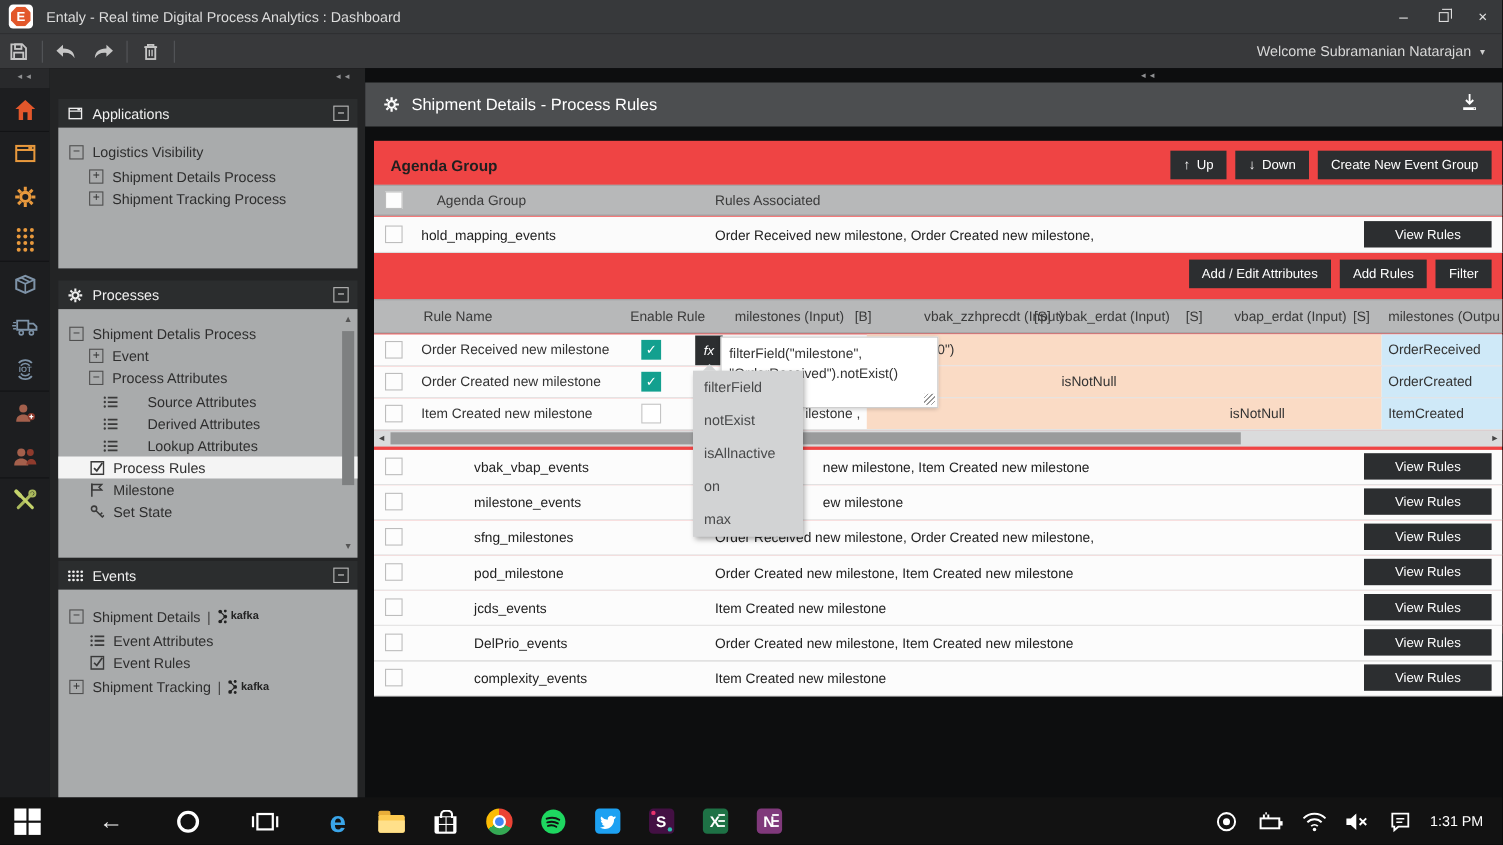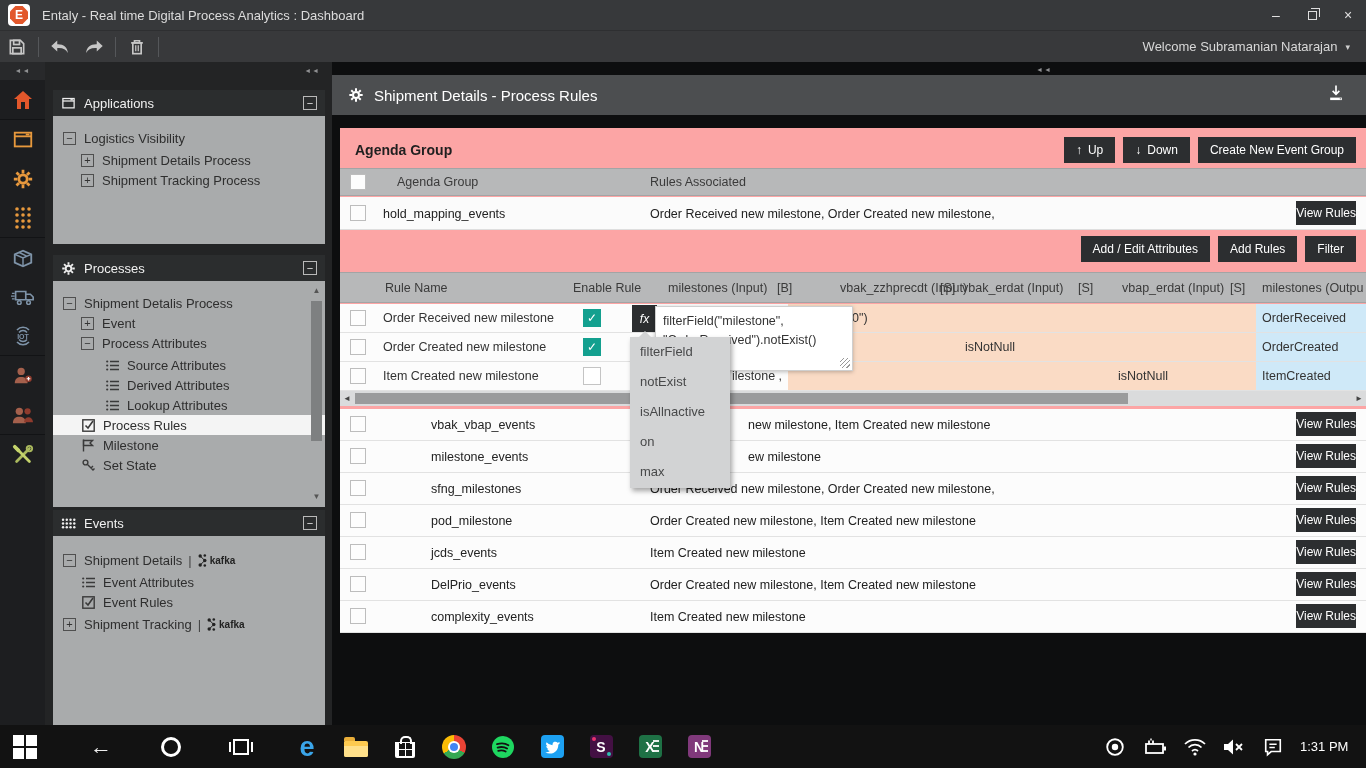--- a/index.html
+++ b/index.html
@@ -31,49 +31,49 @@
 
   
   .panelcol { position:absolute; left:45px; top:62px; width:287px; bottom:43px; background:#232425; }
   .pc-top { height:18px; color:#8f9092; font-size:7px; text-align:right; padding-right:12px; line-height:18px; letter-spacing:1px; }
   .panel { position:absolute; left:8px; width:272px; }
   .panel-h { height:26px; background:#2b2d2e; display:flex; align-items:center; padding:0 8px; gap:8px; }
   .panel-title { color:#f0f0f0; font-size:13px; }
   .minus-box { margin-left:auto; width:14px; height:14px; border:1px solid #b9b9b9; color:#e8e8e8; font-size:11px; line-height:12px; text-align:center; }
   .panel-b { background:#a9abac; position:relative; }
   .ti { height:20px; display:flex; align-items:center; font-size:13px; color:#2e2e2e; }
-  .lvl0 { padding-left:10px; } .lvl1 { padding-left:28px; } .lvl2 { padding-left:52px; }
+  .lvl0 { padding-left:10px; } .lvl1 { padding-left:28px; } .lvl2 { padding-left:40px;gap:19px; }
   .exp { width:13px; height:13px; border:1px solid #4f4f4f; font-size:11px; line-height:11px; text-align:center; margin-right:8px; color:#333; flex:none; }
   .tico { width:14px; margin-right:8px; display:flex; align-items:center; justify-content:center; flex:none; }
   .sel { background:#f4f4f4; }
   .pipe { margin:0 6px; color:#444; }
   .kafka-wrap { display:flex; align-items:center; gap:3px; }
   .kafka-txt { font-size:10px; font-weight:bold; color:#222;text-align:right; }
   .vscroll { position:absolute; right:2px; top:4px; bottom:4px; width:13px; }
   .vs-arrow { color:#555; font-size:8px; text-align:center; height:12px; line-height:12px; }
   .vs-thumb { position:absolute; left:1px; right:1px; top:16px; height:140px; background:#7e8081; }
 
   
   .main-bg { position:absolute; left:332px; top:62px; right:0; bottom:43px; background:#0d0e0f; }
   .collapse3 { position:absolute; left:1036px; top:66px; color:#8f9092; font-size:7px; letter-spacing:1px; }
   .main-h { position:absolute; left:332px; top:75px; right:0; height:40px; background:#4c4e50; display:flex; align-items:center; }
   .main-title { color:#fff; font-size:15px; margin-left:10px; }
   .dl { margin-left:auto; margin-right:20px; }
 
-  .card { position:absolute; left:340px; top:128px; width:1026px; height:448px; background:#fca5a5; }
+  .card { position:absolute; left:340px; top:128px; width:1026px; height:448px; background:#ef4444; }
   .sec-bar { position:absolute; left:0; right:0; top:6px; height:32px; display:flex; align-items:center; }
   .sec-title { font-size:14px; font-weight:bold; color:#1f1f1f; margin-left:15px; }
   .sec-btns { margin-left:auto; margin-right:10px; display:flex; gap:8px; }
   .dbtn { background:#2c2e30; color:#fff; font-size:12px; border:none; padding:6px 12px; font-family:inherit; display:flex; align-items:center; gap:6px; cursor:default; }
 
   .agh { position:absolute; left:0; right:0; top:40px; height:28px; background:#b7b8b9; border-top:1px solid #a3a4a5; border-bottom:1px solid #a3a4a5; font-size:12.5px; color:#3a3a3a; }
   .agh span { position:absolute; top:6px; }
   .cb { position:absolute; width:16px; height:16px; background:#fdfdfd; border:1px solid #bdbdbd; }
   .agrow { position:absolute; left:0; right:0; top:69px; height:33px; background:#fbfbfb; border-bottom:1px solid #dedede; font-size:12.5px; color:#222; }
-  .vr { position:absolute; right:10px; top:4px; padding:5px 0; }
+  .vr { position:absolute; right:10px; top:4px; padding:5px 28px; }
   .midbtns { position:absolute; right:10px; top:108px; display:flex; gap:8px; }
 
   .rh { position:absolute; left:0; right:0; top:144px; height:31px; background:#b7b8b9; border-top:1px solid #a3a4a5; border-bottom:1px solid #a3a4a5; font-size:12.5px; color:#3a3a3a; overflow:hidden; }
   .rh span { position:absolute; top:8px; white-space:nowrap; }
   .rrow { position:absolute; left:0; right:0; height:29px; background:#fcfcfc; border-bottom:1px solid #e2e2e2; font-size:12.5px; color:#333; }
   .rname { position:absolute; left:43px; top:7px; }
   .ecb { position:absolute; left:243px; top:5px; width:18px; height:18px; }
   .checked { background:#13a08f; color:#fff; text-align:center; line-height:18px; font-size:12px; }
   .unchecked { background:#fff; border:1px solid #c4c4c4; }
   .fxbtn { position:absolute; left:292px; top:1px; width:25px; height:27px; background:#2c2e30; color:#fff; font-size:12px; font-style:italic; display:flex; align-items:center; justify-content:center;text-align:center; }

